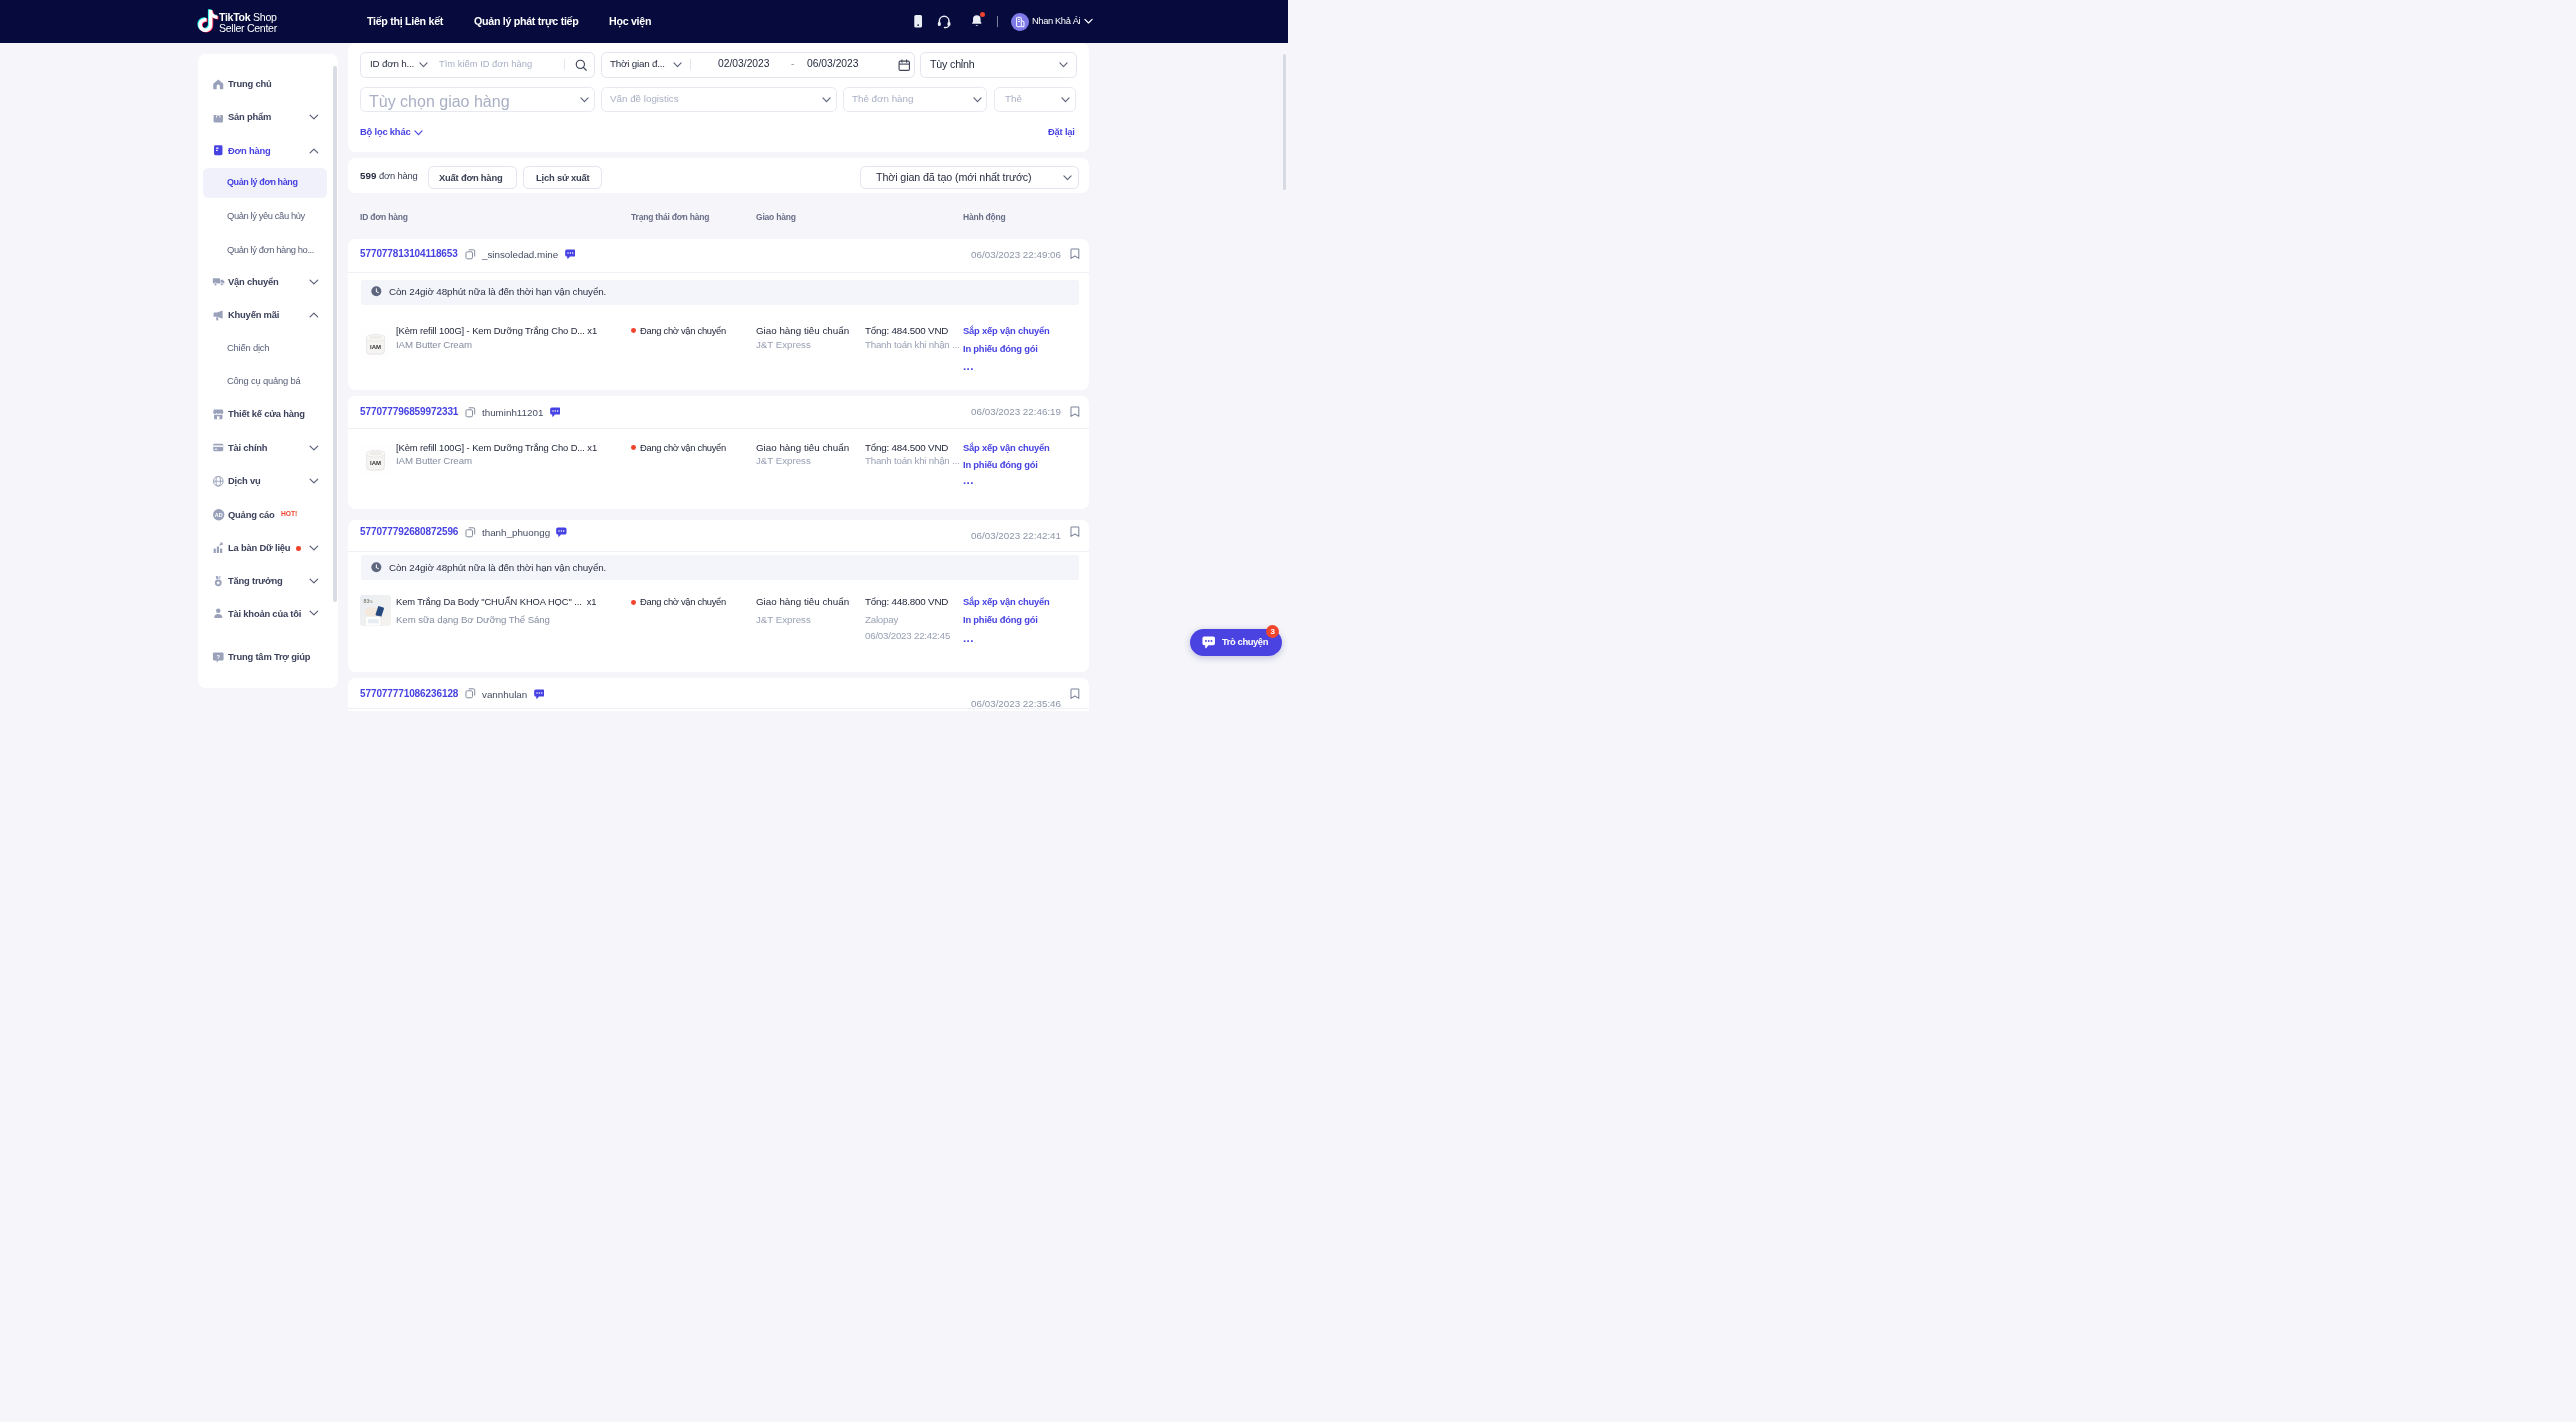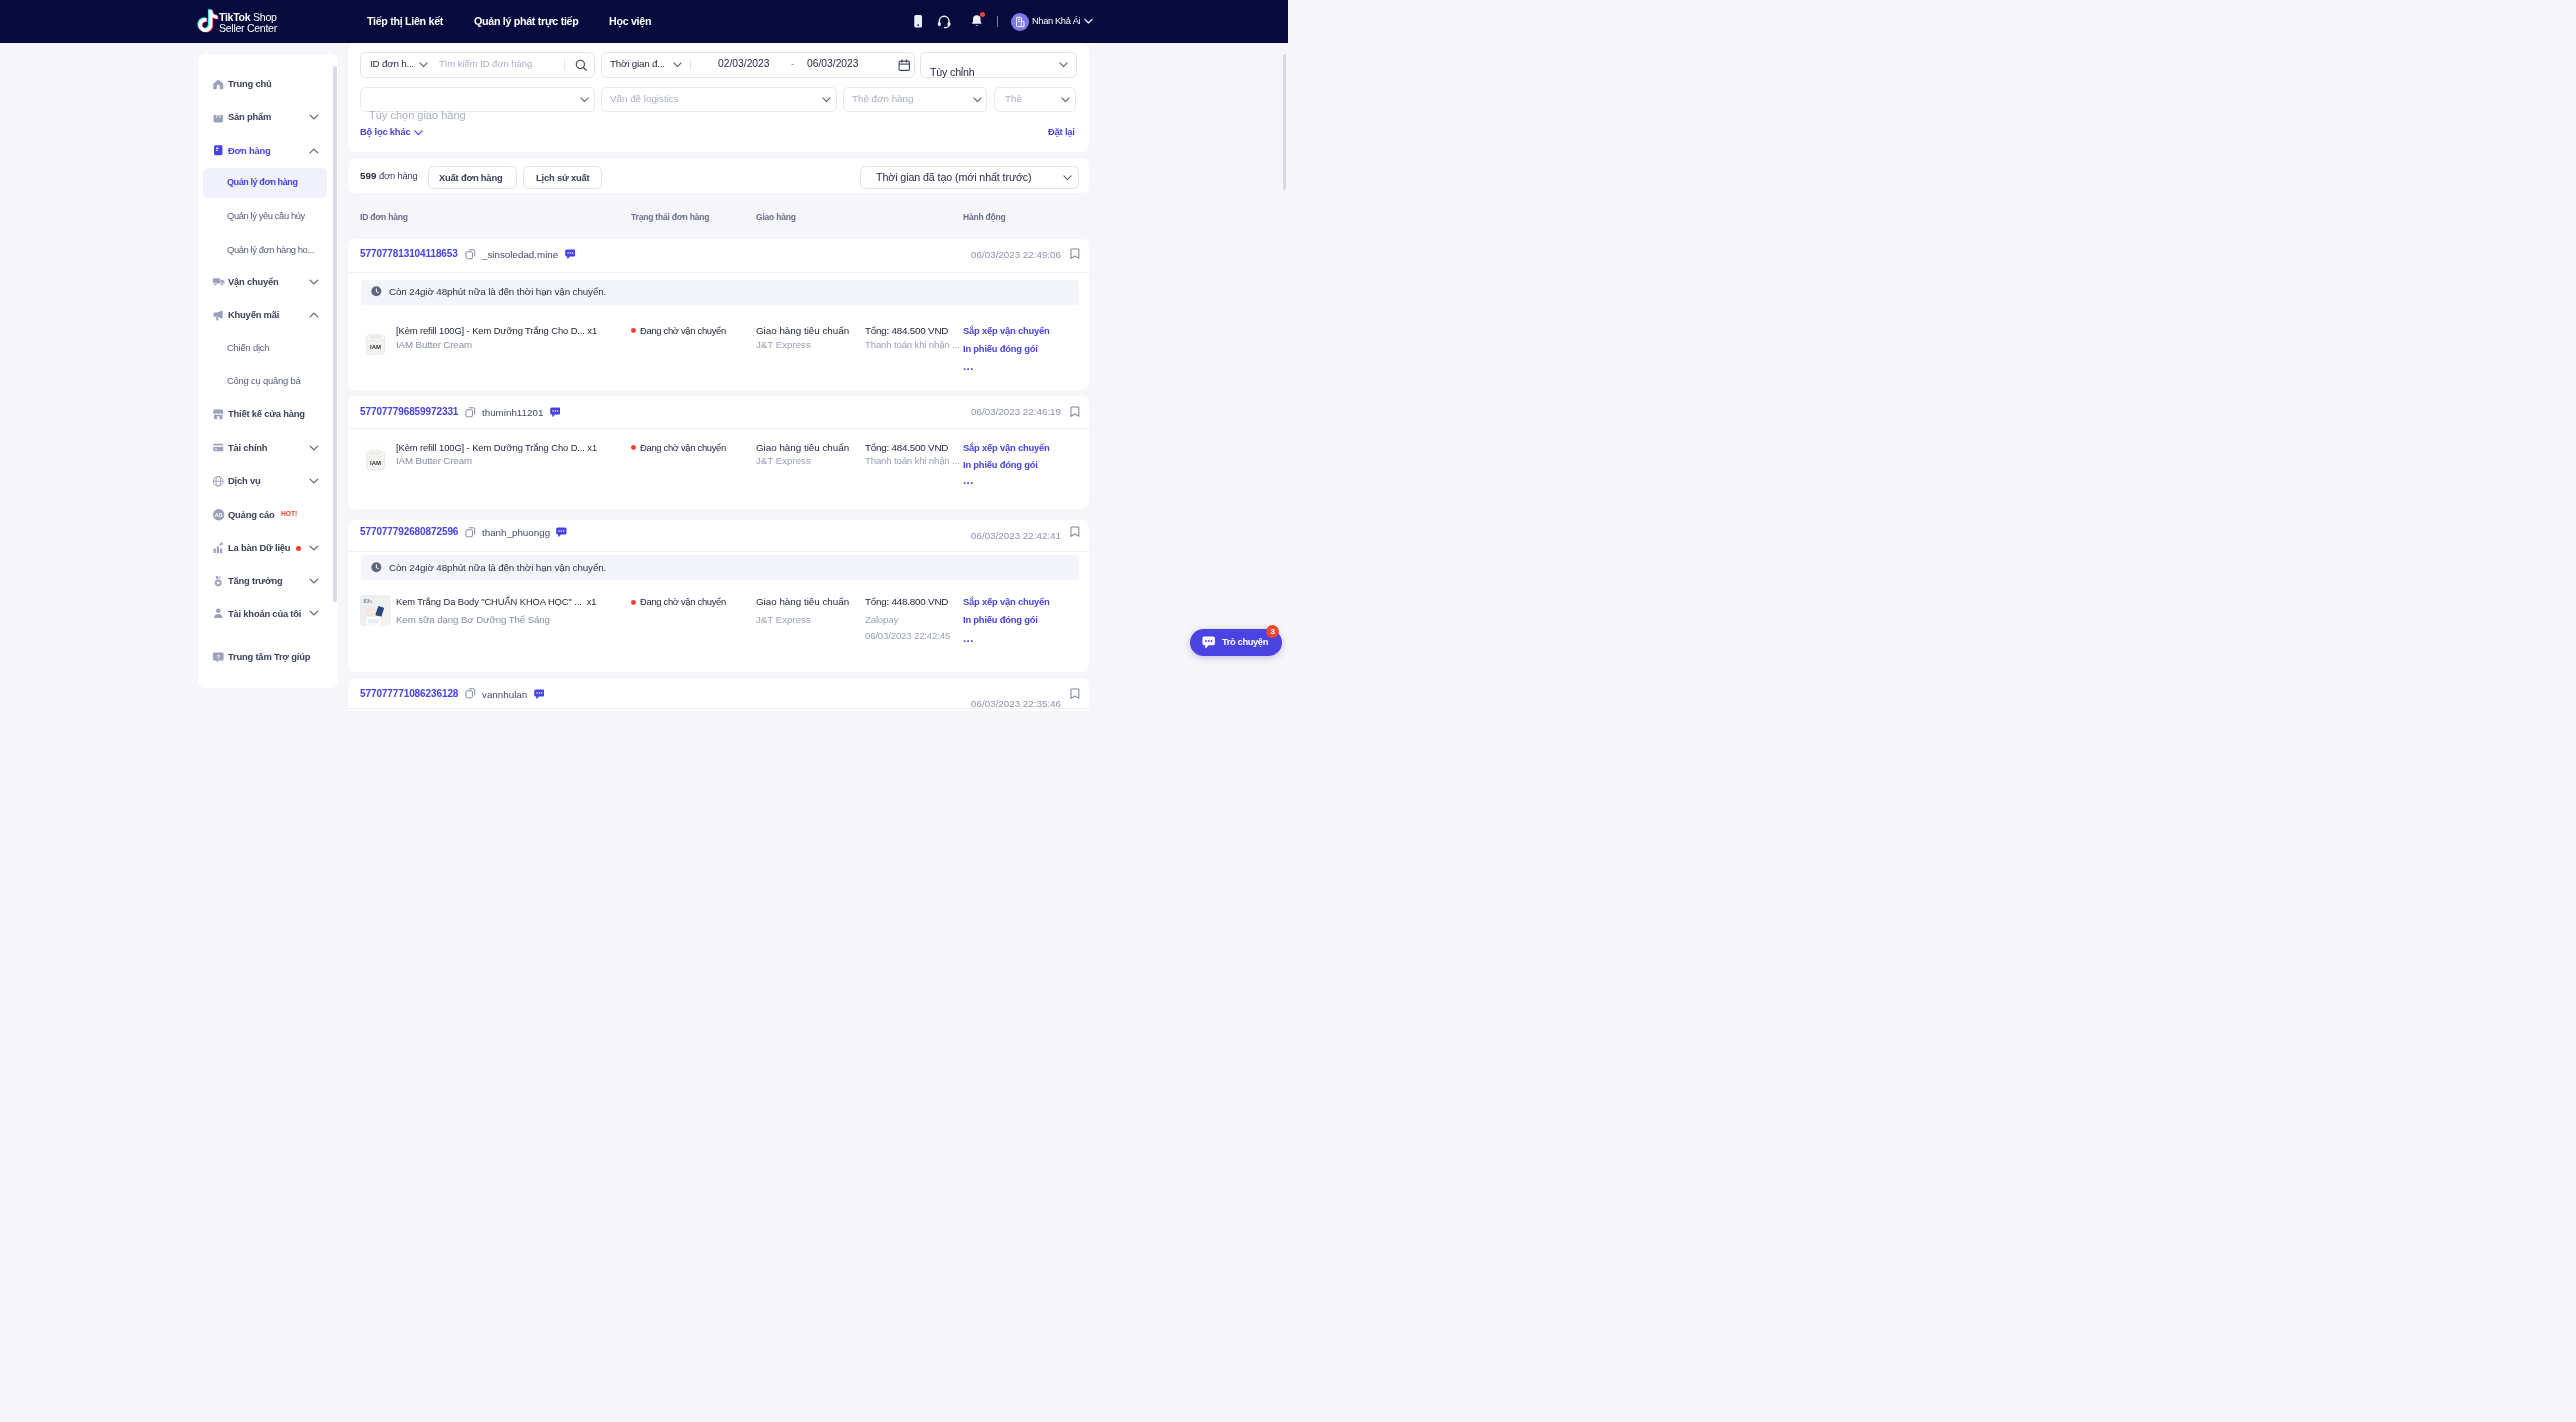--- a/index.html
+++ b/index.html
@@ -266,28 +266,28 @@
 <div class="t cd" style="left:807px;top:58px;font-size:10.3px;">06/03/2023</div>
 <div class="abs" style="left:898px;top:59px;">
       <svg width="12.5" height="12.5" viewBox="0 0 14 14">
         <rect x="1.2" y="2.4" width="11.6" height="10.4" rx="1.4" fill="none" stroke="#3f4559" stroke-width="1.25"></rect>
         <line x1="1.2" y1="5.7" x2="12.8" y2="5.7" stroke="#3f4559" stroke-width="1.25"></line>
         <line x1="4.4" y1="1" x2="4.4" y2="3.6" stroke="#3f4559" stroke-width="1.25" stroke-linecap="round"></line>
         <line x1="9.6" y1="1" x2="9.6" y2="3.6" stroke="#3f4559" stroke-width="1.25" stroke-linecap="round"></line>
       </svg>
     </div>
 <div class="fbox" style="left:920px;top:52px;width:157px;height:26px;"></div>
-<div class="t cd" style="left:930px;top:58px;font-size:10.7px;letter-spacing:-0.2px;margin-top:8px;">Tùy chỉnh</div>
+<div class="t cd" style="left:930px;top:58px;font-size:10.7px;letter-spacing:-0.2px;">Tùy chỉnh</div>
 <div class="abs" style="left:1059px;top:62px;">
       <svg width="9" height="5.8" viewBox="0 0 10 6.5">
         <polyline points="1,1 5,5.2 9,1" fill="none" stroke="#5c637c" stroke-width="1.3" stroke-linecap="round" stroke-linejoin="round"></polyline>
       </svg>
     </div>
 <div class="fbox" style="left:360px;top:87px;width:235px;height:25px;border-color:#e7e9f1;"></div>
-<div class="t" style="left:369px;top:93px;font-size:11px;color:#a9afc4;margin-top:16px;">Tùy chọn giao hàng</div>
+<div class="t" style="left:369px;top:93px;font-size:16px;color:#a9afc4;">Tùy chọn giao hàng</div>
 <div class="abs" style="left:580px;top:97px;">
       <svg width="9" height="5.8" viewBox="0 0 10 6.5">
         <polyline points="1,1 5,5.2 9,1" fill="none" stroke="#5c637c" stroke-width="1.3" stroke-linecap="round" stroke-linejoin="round"></polyline>
       </svg>
     </div>
 <div class="fbox" style="left:601px;top:87px;width:236px;height:25px;border-color:#e7e9f1;"></div>
 <div class="t" style="left:610px;top:93px;font-size:9.8px;color:#a9afc4;">Vấn đề logistics</div>
 <div class="abs" style="left:822px;top:97px;">
       <svg width="9" height="5.8" viewBox="0 0 10 6.5">
         <polyline points="1,1 5,5.2 9,1" fill="none" stroke="#5c637c" stroke-width="1.3" stroke-linecap="round" stroke-linejoin="round"></polyline>

